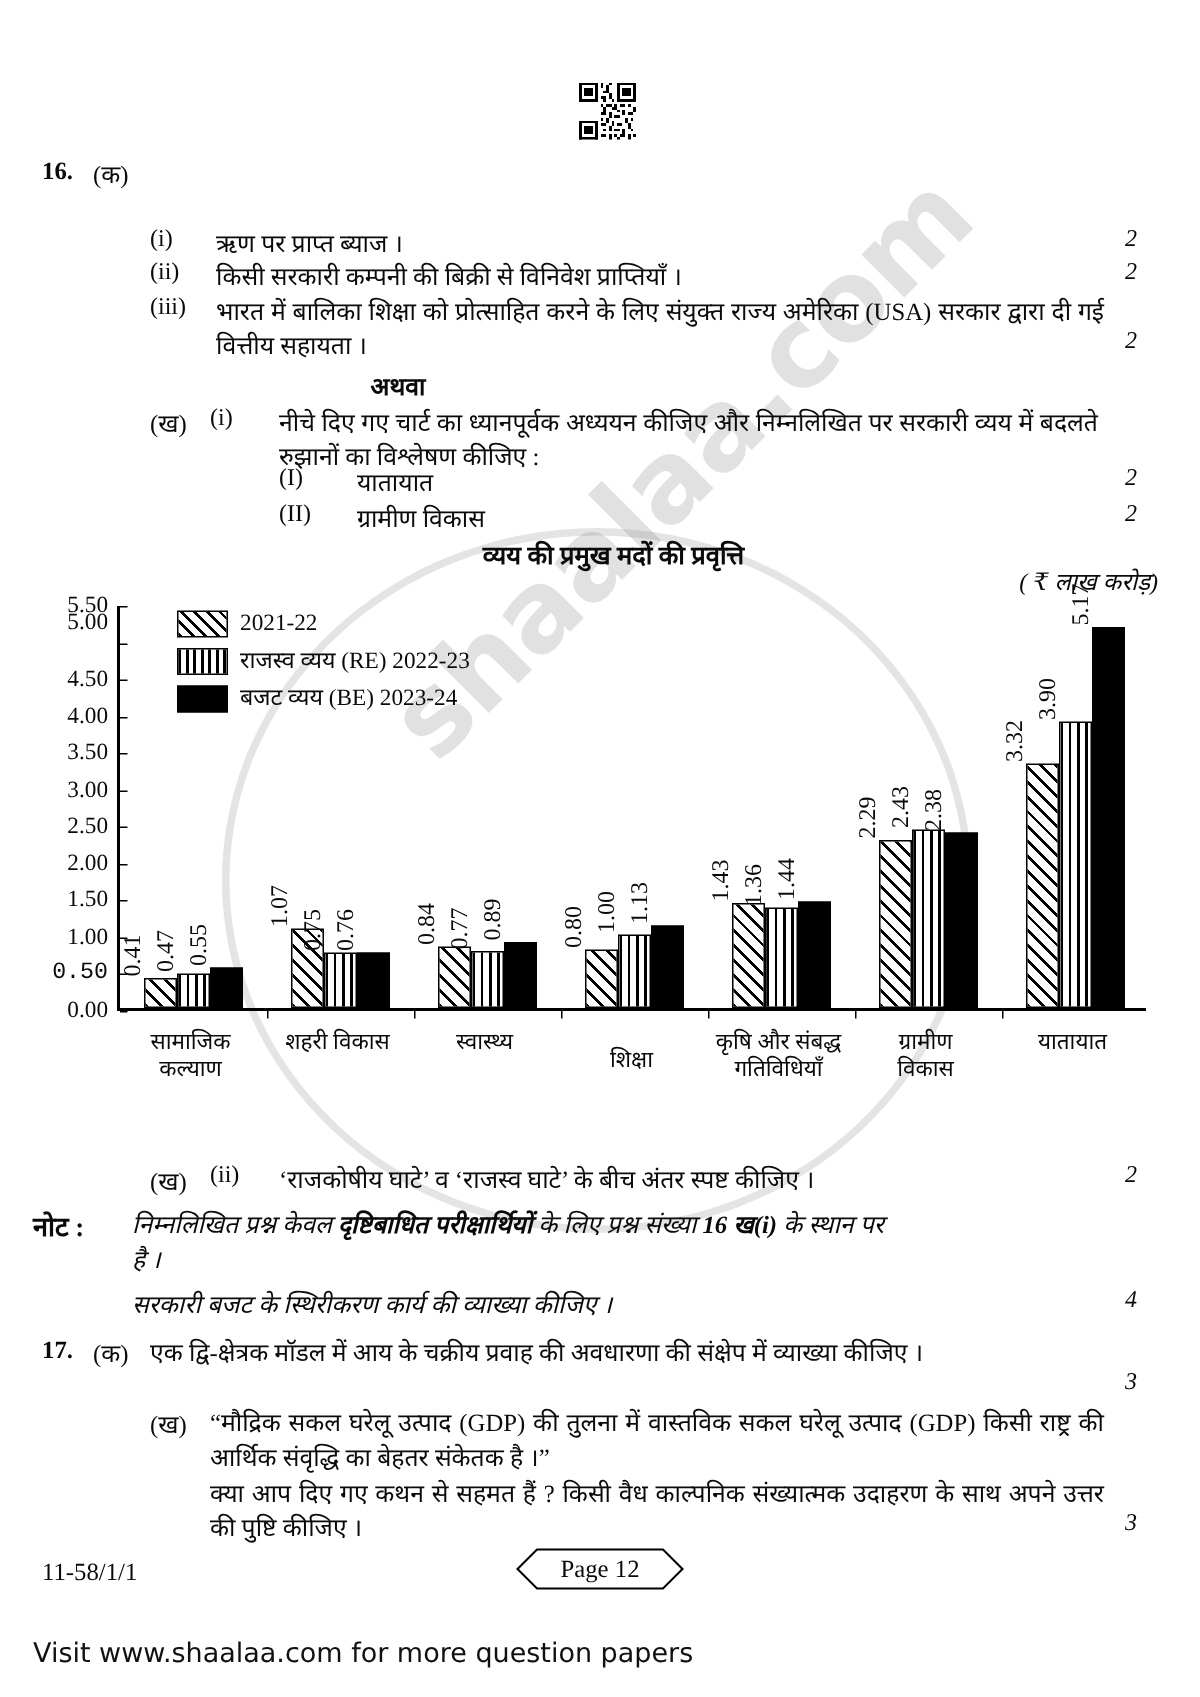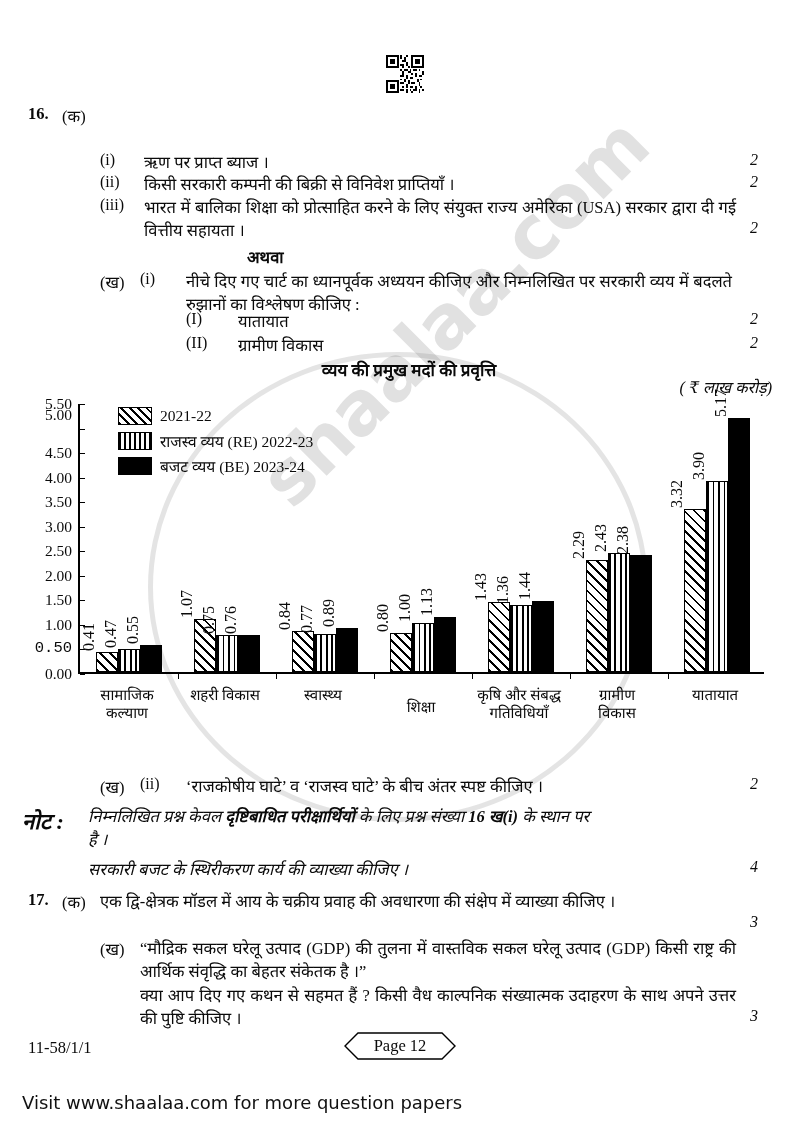--- a/index.html
+++ b/index.html
@@ -60,21 +60,21 @@
     position: absolute; left: 0; top: 0; width: 800px;
     text-align: center; font-size: 17px; font-weight: 700;
     padding-left: 18px;
   }
   #chart-units {
     position: absolute; right: 28px; top: 18px;
     font-style: italic; font-size: 16px;
   }
 
   #legend { position: absolute; left: 118px; top: 48px; }
-  .legend-row { display: flex; align-items: center; margin-bottom: 6px; height: 19px; }
+  .legend-row { display: flex; align-items: flex-end; margin-bottom: 6px; height: 19px; }
   .swatch { width: 34px; height: 18px; border: 1.6px solid #000; margin-right: 8px; }
   .sw-diag {
     background-image: repeating-linear-gradient(45deg,
       #000 0px, #000 1.8px, #fff 1.8px, #fff 6px);
   }
   .sw-vert {
     background-image: repeating-linear-gradient(90deg,
       #000 0px, #000 1.8px, #fff 1.8px, #fff 5px);
   }
   .sw-solid { background: #000; }
@@ -134,21 +134,21 @@
   }
 
   .xcat {
     position: absolute; text-align: center;
     font-size: 15px; line-height: 1.22;
   }
 
   
   .note-label {
     position: absolute; left: 22px; font-weight: 700;
-    font-style: italic; font-size: 22px; text-align: right;
+    font-size: 18px; text-align: right;
   }
   .note-text {
     position: absolute; font-style: italic; font-size: 16.5px; line-height: 1.42;
   }
   .note-text b { font-weight: 700; }
 
   
   #code {
     position: absolute; left: 28px; top: 1038px;
     font-size: 16.5px;

